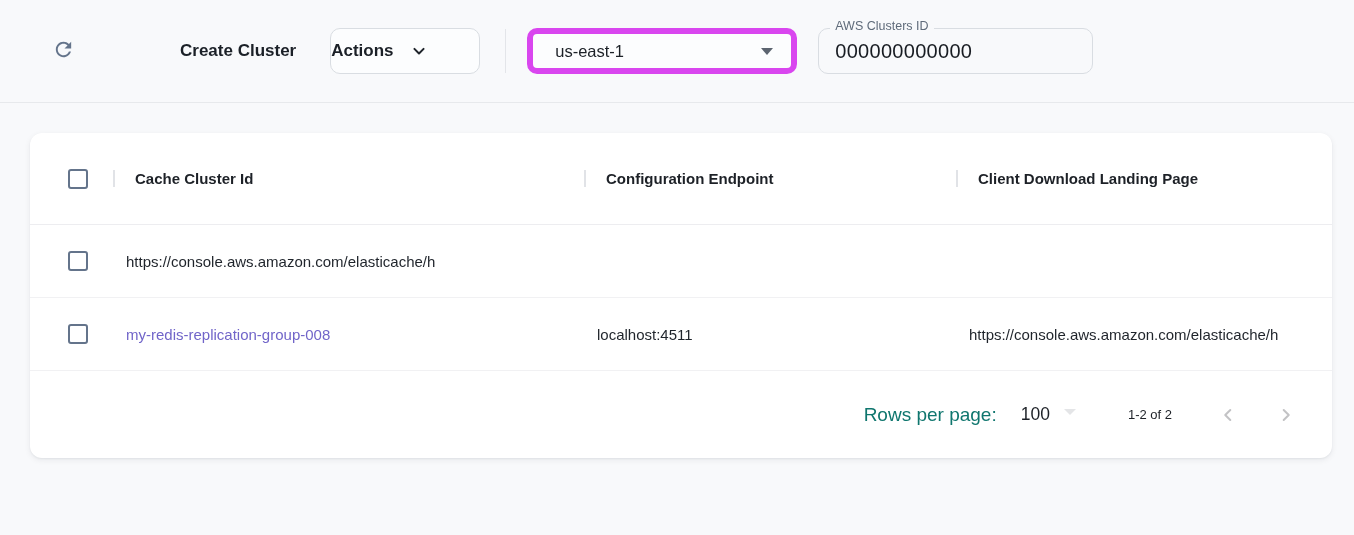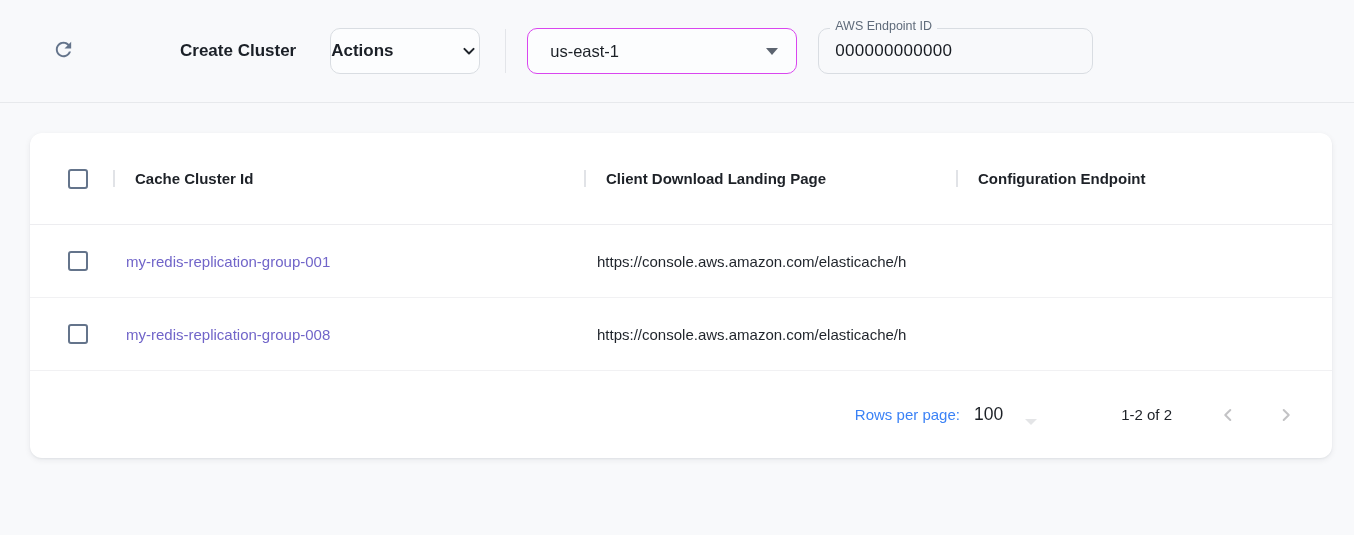--- a/index.html
+++ b/index.html
@@ -34,40 +34,40 @@
   .text-btn {
     margin-left: 100px;
     background: transparent; border: none; cursor: pointer;
     font-family: inherit;
     font-size: 17px; font-weight: 600; color: #1b2027;
     white-space: nowrap;
   }
   .actions-btn {
     margin-left: 34px;
     width: 150px; height: 46px;
-    display: flex; align-items: center; justify-content: space-between; gap: 15px;
+    display: flex; align-items: center; justify-content: flex-start; gap: 15px;
     background: #fcfdfe;
     border: 1px solid #d9dde2;
     border-radius: 10px;
     cursor: pointer;
     font-family: inherit;
     font-size: 17px; font-weight: 600; color: #1b2027;
   }
   .vdivider {
     margin-left: 25px;
     width: 1px; height: 44px;
     background: #e3e5e9;
   }
   .region-select {
     margin-left: 21px;
     width: 270px; height: 46px;
     display: flex; align-items: center; justify-content: space-between;
     padding: 0 18px 0 22px;
     background: #fcfdfe;
-    border: 1px solid #d946ef;
+    border: 6px solid #d946ef;
     border-radius: 10px;
     cursor: pointer;
     font-size: 16.5px; color: #1c2127;
   }
   .tri-down {
     width: 0; height: 0;
     border-left: 6px solid transparent;
     border-right: 6px solid transparent;
     border-top: 7px solid #5c6470;
   }
@@ -87,21 +87,21 @@
     padding: 0 5px;
     background: #f8f9fb;
     font-size: 12.5px;
     color: #5f6b7a;
     white-space: nowrap;
   }
   .account-field input {
     width: 100%;
     border: none; outline: none; background: transparent;
     font-family: inherit;
-    font-size: 17px; color: #181c22;
+    font-size: 20px; color: #181c22;
     letter-spacing: .3px;
   }
   
   .card {
     width: 1302px;
     margin: 30px 0 0 30px;
     background: #ffffff;
     border-radius: 12px;
     box-shadow: 0 1px 2px rgba(16,24,40,.05), 0 2px 6px rgba(16,24,40,.07);
     overflow: hidden;
@@ -148,37 +148,36 @@
     cursor: pointer;
   }
   
   .pagination {
     height: 87px;
     display: flex;
     align-items: center;
     justify-content: flex-end;
     padding-right: 32px;
   }
-  .rpp-label { font-size: 15px; color: #3b82f6; }
+  .rpp-label { font-size: 19px; color: #0f766e; }
   .rpp-select {
-    display: flex; align-items: flex-end;
-    margin-left: 14px;
+    display: flex; align-items: flex-start;
+    margin-left: 24px;
     background: transparent; border: none; cursor: pointer;
     font-family: inherit;
-    gap: 8px;
   }
   .rpp-value { font-size: 17.5px; color: #1d2127; }
   .caret-light {
     margin-left: 14px; margin-top: 5px;
     width: 0; height: 0;
     border-left: 6px solid transparent;
     border-right: 6px solid transparent;
     border-top: 6px solid #e4e5e7;
   }
-  .range-label { margin-left: 84px; font-size: 15px; color: #1d2127; }
+  .range-label { margin-left: 52px; font-size: 13px; color: #1d2127; }
   .pg-btn {
     background: transparent; border: none; cursor: default;
     display: flex; align-items: center; justify-content: center;
     width: 28px; height: 28px;
   }
   .pg-prev { margin-left: 42px; }
   .pg-next { margin-left: 30px; }
 </style>
 </head>
 <body>
@@ -205,53 +204,51 @@
   </button>
 
   <div class="vdivider"></div>
 
   <div class="region-select">
     <span>us-east-1</span>
     <span class="tri-down"></span>
   </div>
 
   <div class="account-field">
-    <span class="notch-label">AWS Endpoint ID</span>
+    <span class="notch-label">AWS Clusters ID</span>
     <input type="text" value="000000000000" style="">
   </div>
 </header>
 
 <section class="card">
 
   <div class="grid-row thead">
     <div class="cell-check">
       <span class="checkbox"></span>
     </div>
     <div class="hcell">Cache Cluster Id</div>
+    <div class="hcell">Configuration Endpoint</div>
     <div class="hcell">Client Download Landing Page</div>
-    <div class="hcell">Configuration Endpoint</div>
   </div>
 
   <div class="grid-row trow">
     <div class="cell-check">
       <span class="checkbox"></span>
     </div>
-    <div class="tcell">
-      <a class="cluster-link">my-redis-replication-group-001</a>
-    </div>
     <div class="tcell">https://console.aws.amazon.com/elasticache/h</div>
   </div>
 
   <div class="grid-row trow">
     <div class="cell-check">
       <span class="checkbox"></span>
     </div>
     <div class="tcell">
       <a class="cluster-link">my-redis-replication-group-008</a>
     </div>
+    <div class="tcell">localhost:4511</div>
     <div class="tcell">https://console.aws.amazon.com/elasticache/h</div>
   </div>
 
   <div class="pagination">
     <span class="rpp-label">Rows per page:</span>
     <button class="rpp-select">
       <span class="rpp-value">100</span>
       <span class="caret-light"></span>
     </button>
     <span class="range-label">1-2 of 2</span>

